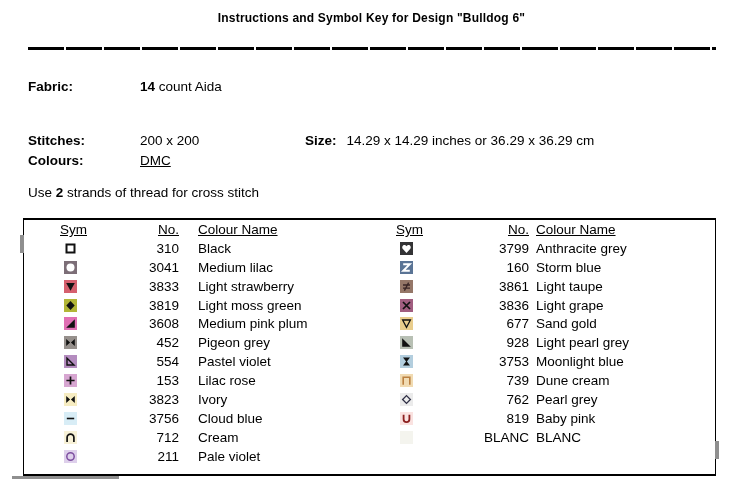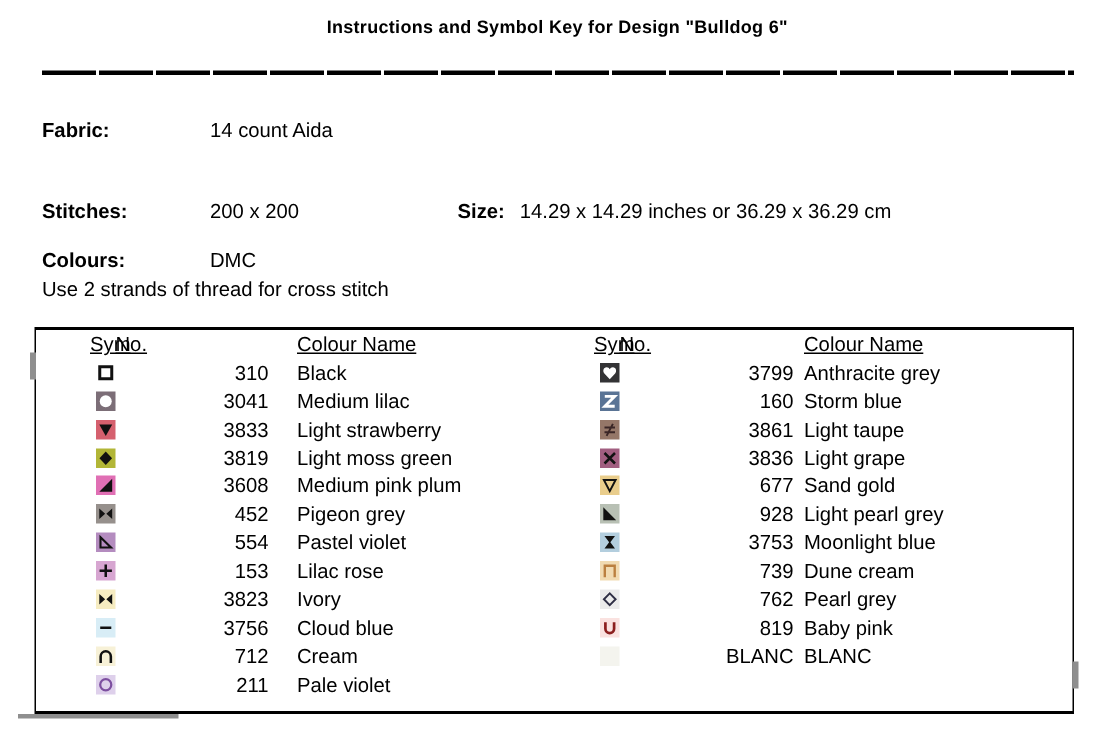--- a/index.html
+++ b/index.html
@@ -13,39 +13,39 @@
     font-size:12px;font-weight:bold;letter-spacing:.2px;
   }
   .rule{
     position:absolute;top:47px;left:28px;width:688px;height:3px;
     background:repeating-linear-gradient(90deg,#000 0 36px,#fff 36px 38px);
   }
   .info-line{position:absolute;left:28px;font-size:13.5px;white-space:nowrap;}
   .info-label{display:inline-block;width:112px;font-weight:bold;}
   .val-stitches{display:inline-block;width:165px;}
   .size-label{font-weight:bold;margin-right:10px;}
-  .b{font-weight:normal;}
+  .b{font-weight:bold;}
   .line-fabric{top:79px;}
   .line-stitches{top:133px;}
-  .line-colours{top:166px;}
+  .line-colours{top:153px;text-decoration:underline;}
   .line-use{top:185px;}
 
   .key-table{
     position:absolute;top:218px;left:23px;width:691px;height:254px;
     border:2px solid #000;border-left-width:1px;border-right-width:1px;
     background:#fff;
   }
   .key-col{position:absolute;top:0;display:grid;align-items:center;
     grid-auto-rows:18.9px;font-size:13.5px;}
   .key-col.col-a{left:40px;grid-template-columns:13px 102px auto;}
   .key-col.col-b{left:376px;grid-template-columns:13px 116px auto;}
   .khead{height:29px;align-self:start;padding-top:2px;
     text-decoration:underline;white-space:nowrap;}
   .khead.h-sym{margin-left:-4px;}
-  .khead.h-no{text-align:left;}
+  .khead.h-no{text-align:right;}
   .col-a .h-name,.col-a .nm{padding-left:19px;}
   .col-b .h-name,.col-b .nm{padding-left:7px;}
   .sym{width:13px;height:13px;display:inline-block;line-height:0;}
   .sym svg{display:block;width:13px;height:13px;}
   .no{text-align:right;white-space:nowrap;padding-left:44px;}
   .nm{white-space:nowrap;}
 
   .artifact{position:absolute;background:#8f8f8f;}
   .art-left{left:20px;top:235px;width:4px;height:18px;}
   .art-bottom{left:12px;top:476px;width:107px;height:3px;}

